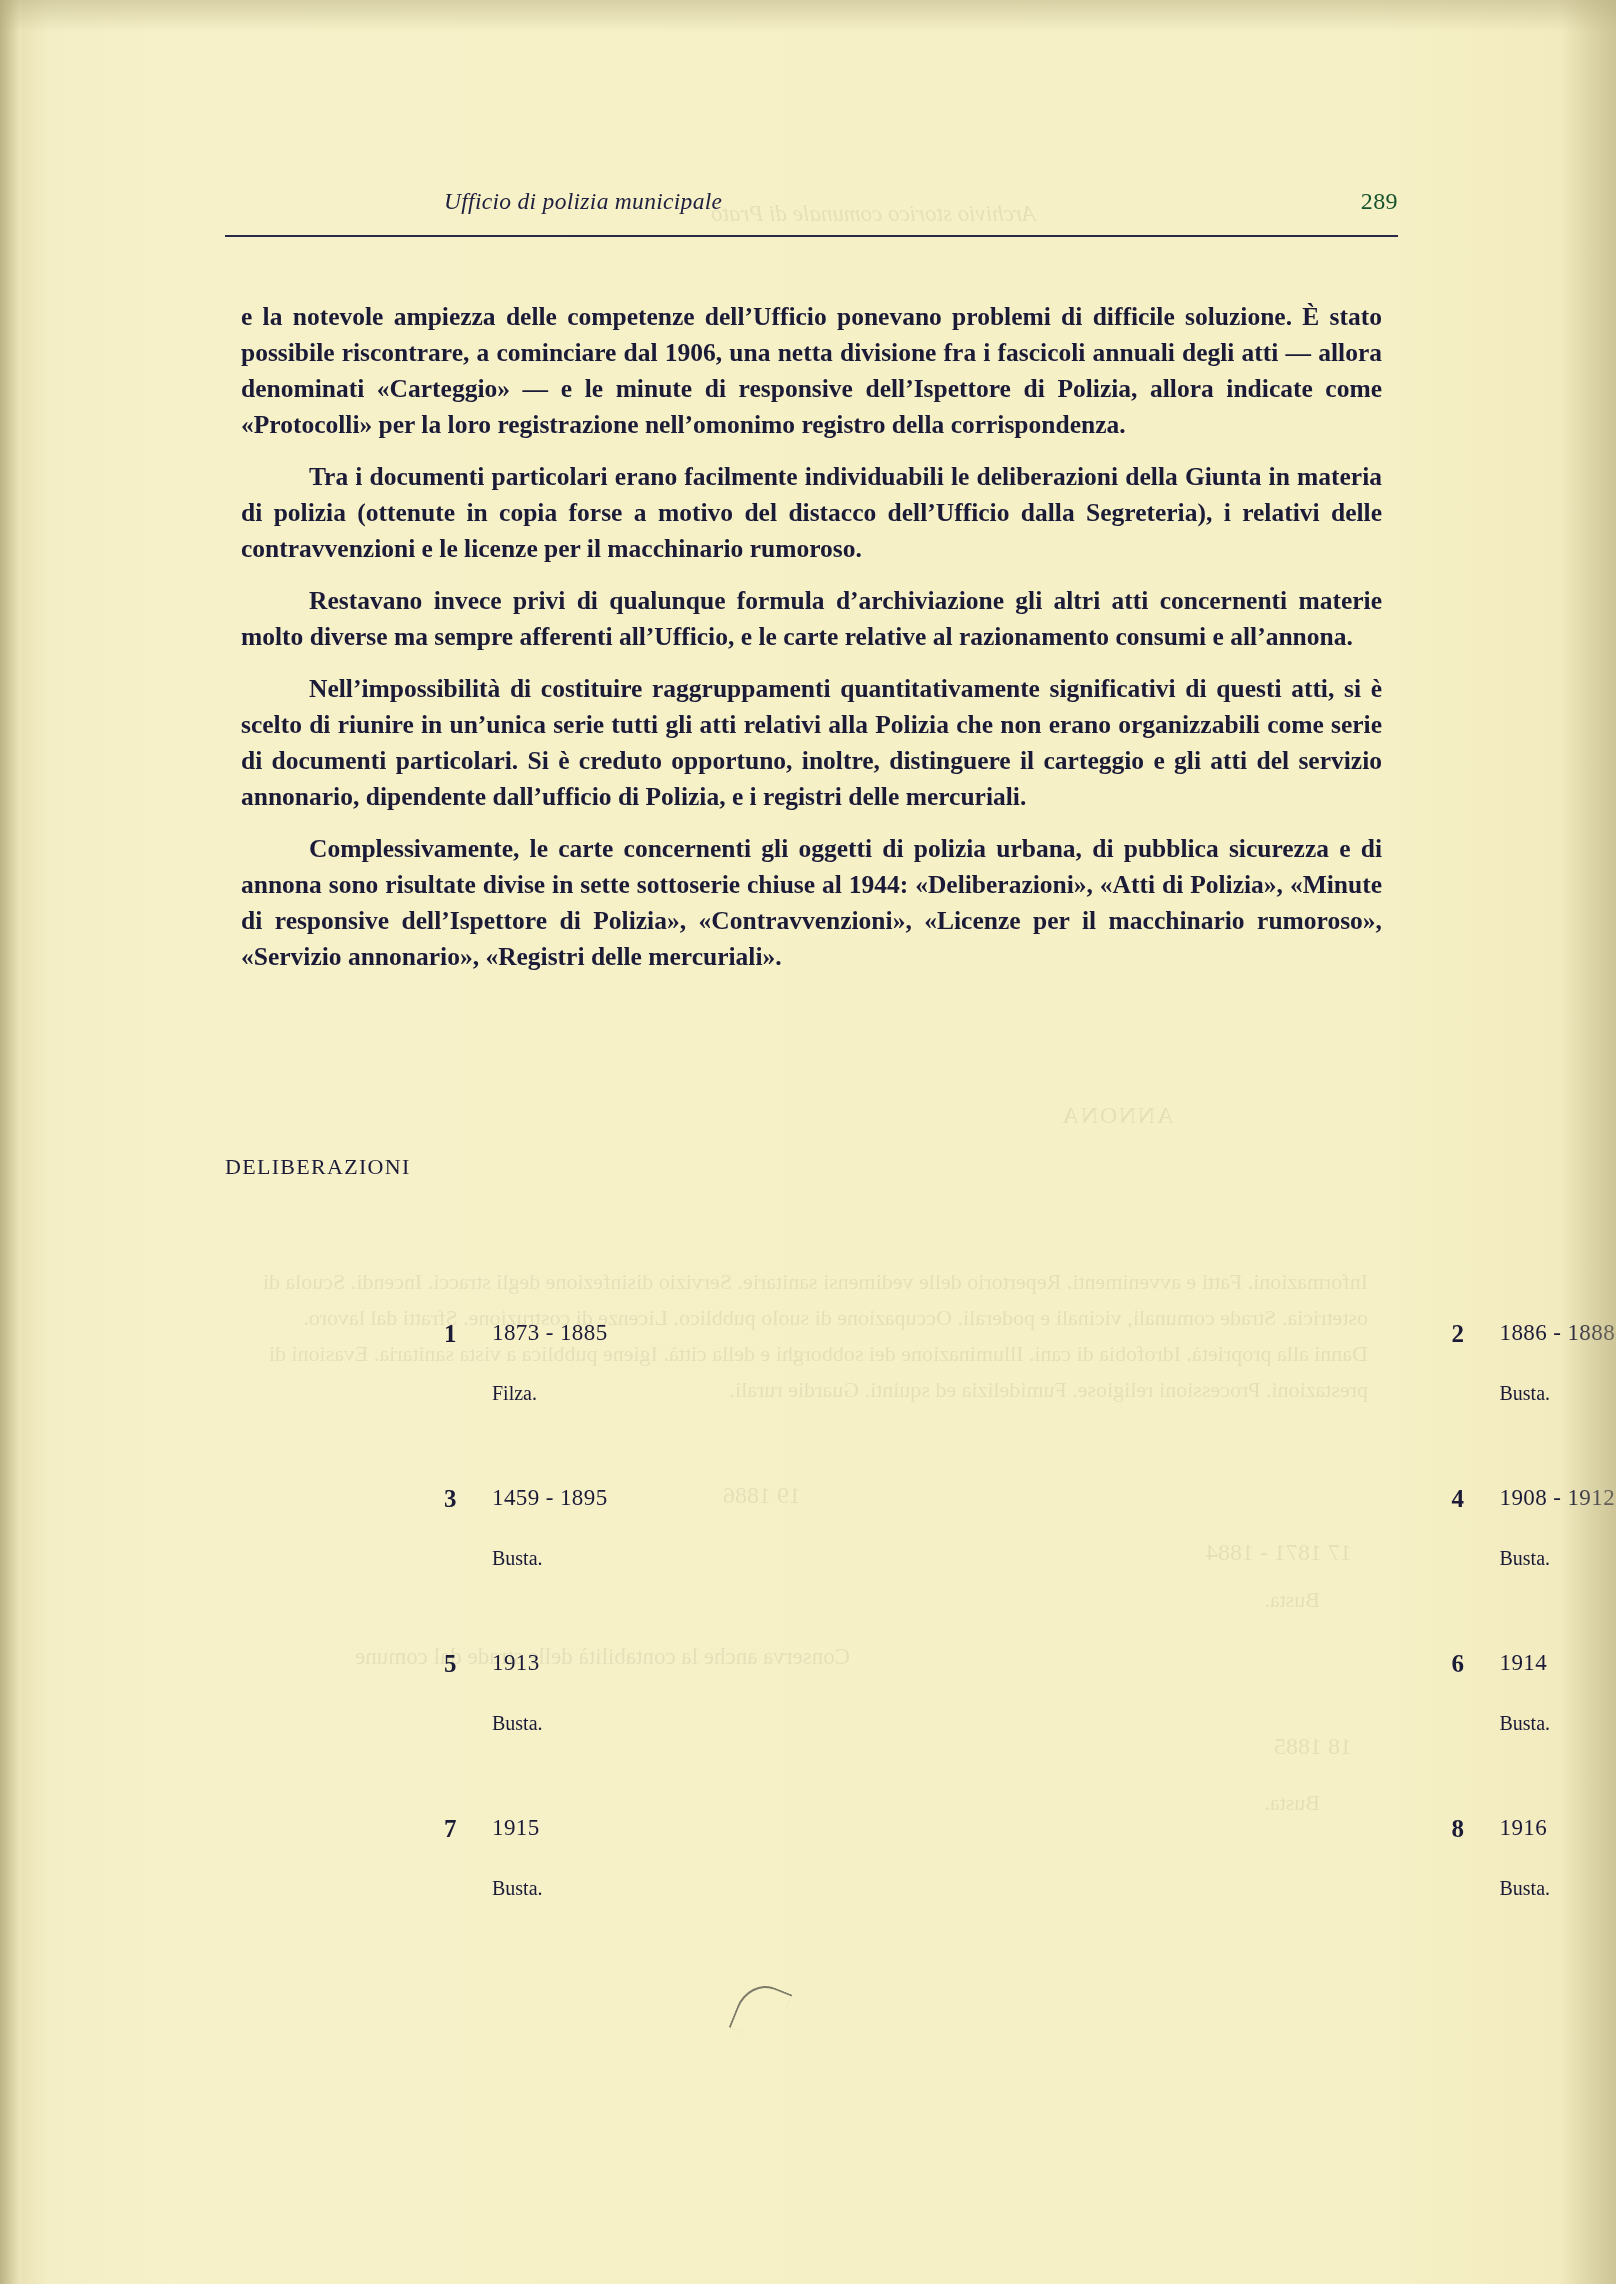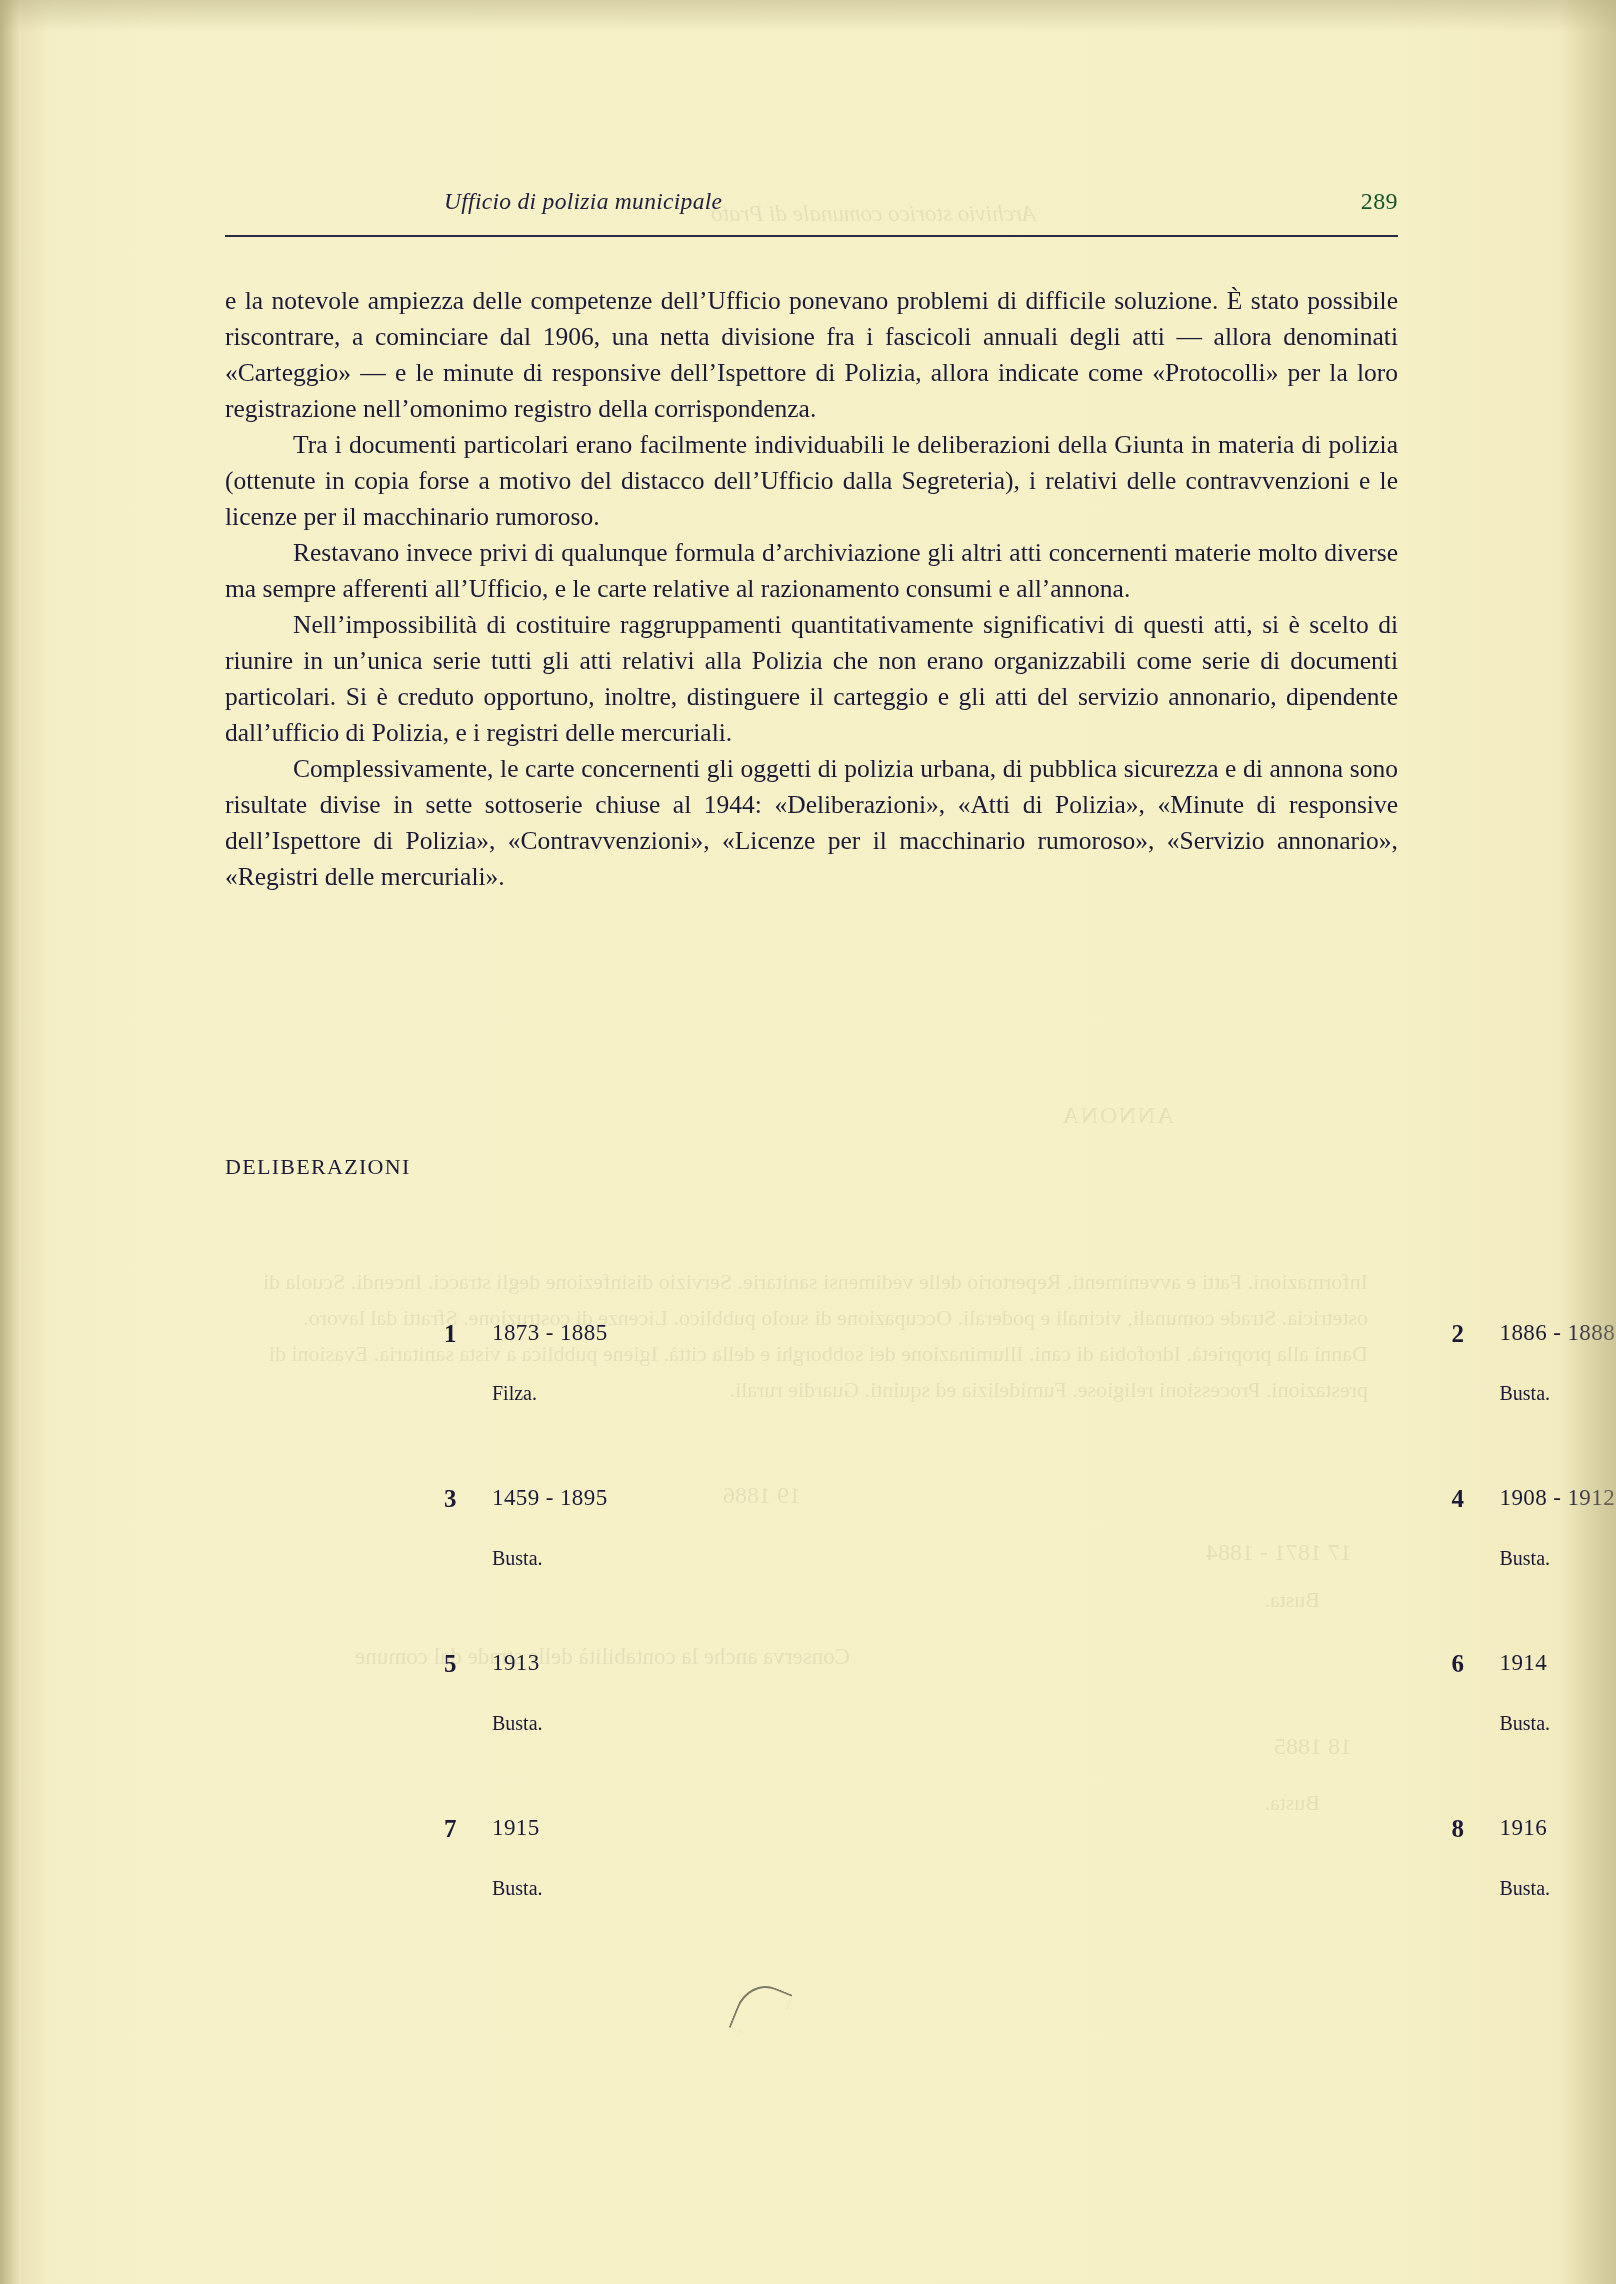--- a/index.html
+++ b/index.html
@@ -73,22 +73,23 @@
     position: absolute;
     left: 23px;
     top: 283px;
     width: 1173px;
     font-size: 25.5px;
     line-height: 36px;
     text-align: justify;
     color: #1b1b38;
   }
   .body-text p {
-    margin: 0;
+    margin: 16px;
     text-indent: 68px;
+    font-weight: bold;
   }
   .body-text p.noindent {
     text-indent: 0;
   }
   .section-title {
     position: absolute;
     left: 23px;
     top: 1154px;
     width: 1173px;
     text-align: left;

